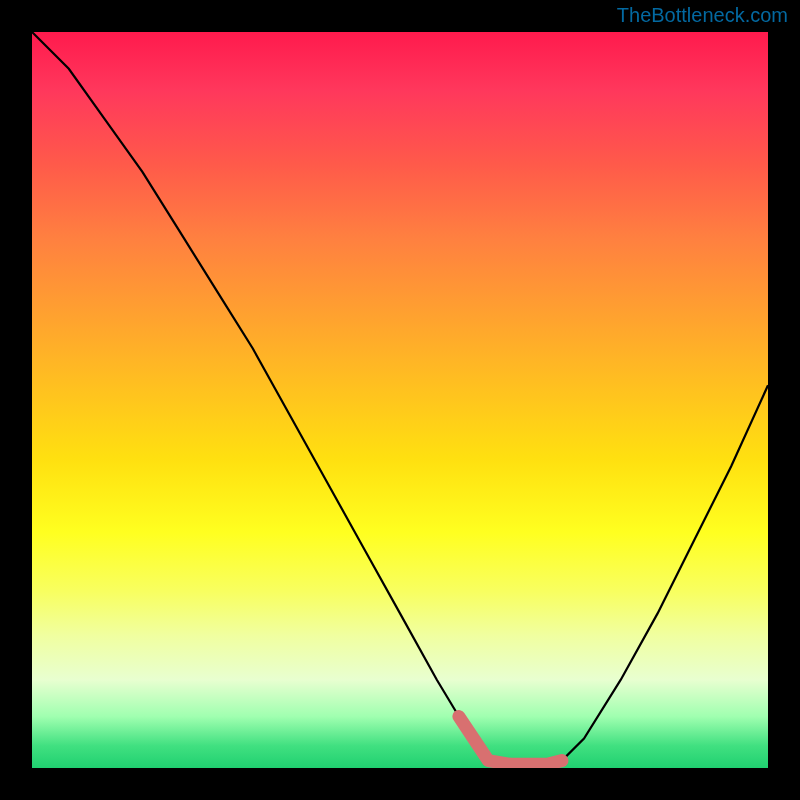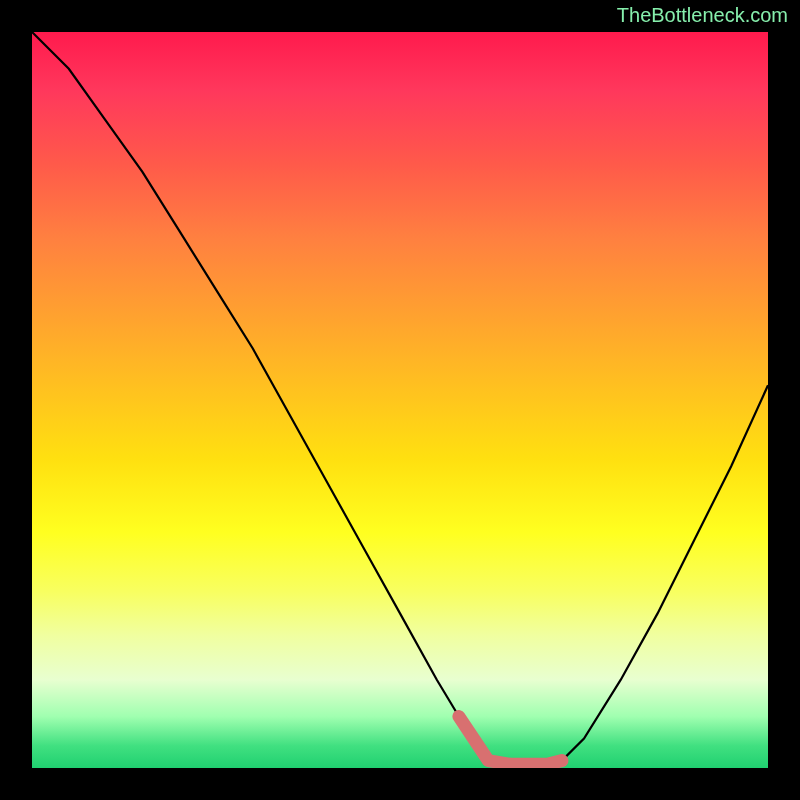--- a/index.html
+++ b/index.html
@@ -8,21 +8,21 @@
     height: 800px;
     background: #000;
     position: relative;
     font-family: Arial, sans-serif;
     overflow: hidden;
   }
   .watermark {
     position: absolute;
     top: 4px;
     right: 12px;
-    color: #86efac;
+    color: #0369a1;
     font-size: 20px;
     font-weight: normal;
     z-index: 10;
   }
   .plot-area {
     position: absolute;
     left: 32px;
     top: 32px;
     width: 736px;
     height: 736px;

